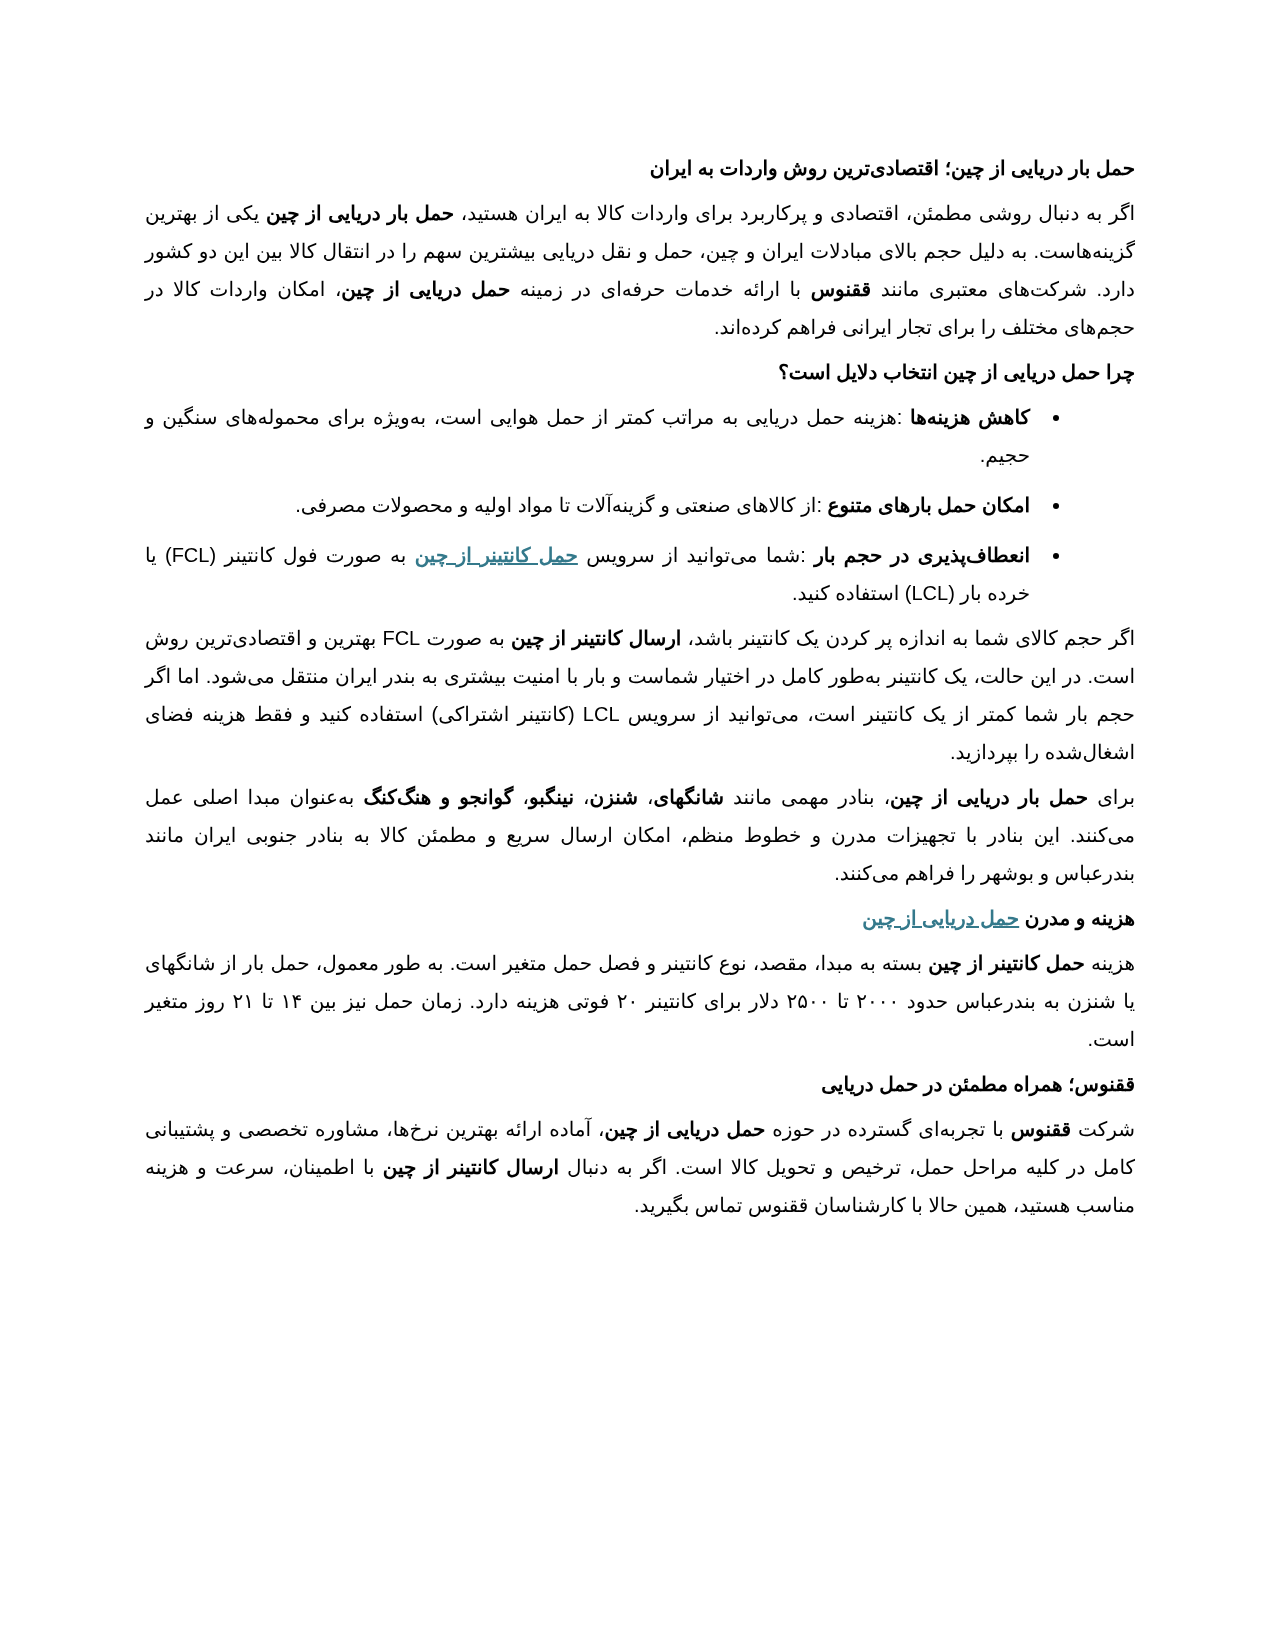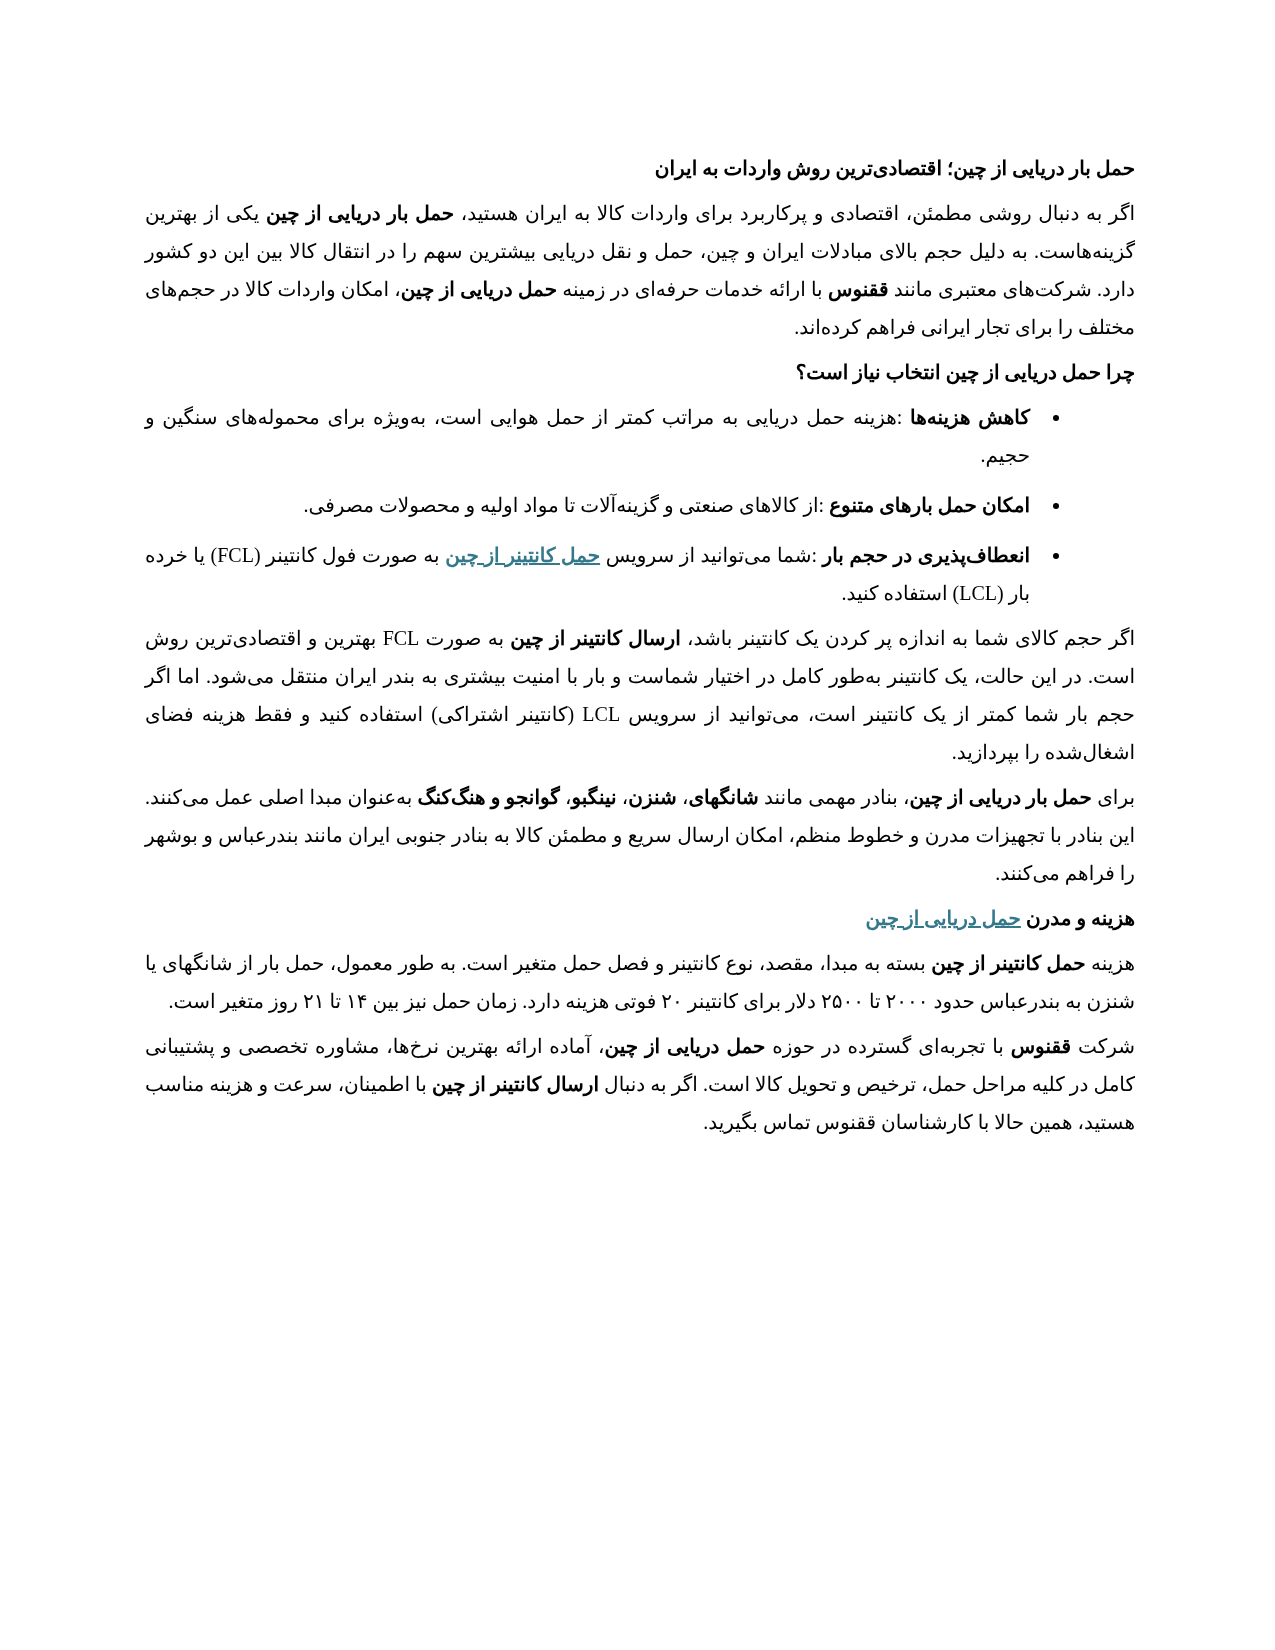--- a/index.html
+++ b/index.html
@@ -9,21 +9,21 @@
   }
   .page {
     position: relative;
     width: 1275px;
     height: 1650px;
     margin: 0 auto;
     background: #ffffff;
     box-sizing: border-box;
     padding: 147px 140px 40px 145px;
     direction: rtl;
-    font-family: Liberation Serif, serif;
+    font-family: Liberation Sans, sans-serif;
     font-size: 20px;
     line-height: 38px;
     color: #000000;
     overflow: hidden;
   }
   .para {
     margin: 0 0 7px 0;
     text-align: justify;
     text-justify: inter-word;
   }
@@ -56,25 +56,26 @@
     cursor: pointer;
   }
 </style>
 </head>
 <body>
 
 <div class="page" dir="rtl">
   <div class="doc">
       <div class="heading"><span class="bold">حمل بار دریایی از چین؛ اقتصادی‌ترین روش واردات به ایران</span></div>
       <p class="para"><span>اگر به دنبال روشی مطمئن، اقتصادی و پرکاربرد برای واردات کالا به ایران هستید، </span><span class="bold">حمل بار دریایی از چین</span><span> یکی از بهترین گزینه‌هاست. به دلیل حجم بالای مبادلات ایران و چین، حمل و نقل دریایی بیشترین سهم را در انتقال کالا بین این دو کشور دارد. شرکت‌های معتبری مانند </span><span class="bold">ققنوس</span><span> با ارائه خدمات حرفه‌ای در زمینه </span><span class="bold">حمل دریایی از چین</span><span>، امکان واردات کالا در حجم‌های مختلف را برای تجار ایرانی فراهم کرده‌اند.</span></p>
-      <div class="heading"><span class="bold">چرا حمل دریایی از چین انتخاب نیاز است؟</span></div>
+      <div class="heading"><span class="bold">چرا حمل دریایی از چین انتخاب دلایل است؟</span></div>
       <ul class="bullet-list">
         <li><span class="bold">کاهش هزینه‌ها</span><span> :هزینه حمل دریایی به مراتب کمتر از حمل هوایی است، به‌ویژه برای محموله‌های سنگین و حجیم.</span></li>
         <li><span class="bold">امکان حمل بارهای متنوع</span><span> :از کالاهای صنعتی و گزینه‌آلات تا مواد اولیه و محصولات مصرفی.</span></li>
         <li><span class="bold">انعطاف‌پذیری در حجم بار</span><span> :شما می‌توانید از سرویس </span><a class="doc-link bold">حمل کانتینر از چین</a><span> به صورت فول کانتینر (FCL) یا خرده بار (LCL) استفاده کنید.</span></li>
       </ul>
       <p class="para"><span>اگر حجم کالای شما به اندازه پر کردن یک کانتینر باشد، </span><span class="bold">ارسال کانتینر از چین</span><span> به صورت FCL بهترین و اقتصادی‌ترین روش است. در این حالت، یک کانتینر به‌طور کامل در اختیار شماست و بار با امنیت بیشتری به بندر ایران منتقل می‌شود. اما اگر حجم بار شما کمتر از یک کانتینر است، می‌توانید از سرویس LCL (کانتینر اشتراکی) استفاده کنید و فقط هزینه فضای اشغال‌شده را بپردازید.</span></p>
       <p class="para"><span>برای </span><span class="bold">حمل بار دریایی از چین</span><span>، بنادر مهمی مانند </span><span class="bold">شانگهای</span><span>، </span><span class="bold">شنزن</span><span>، </span><span class="bold">نینگبو</span><span>، </span><span class="bold">گوانجو و هنگ‌کنگ</span><span> به‌عنوان مبدا اصلی عمل می‌کنند. این بنادر با تجهیزات مدرن و خطوط منظم، امکان ارسال سریع و مطمئن کالا به بنادر جنوبی ایران مانند بندرعباس و بوشهر را فراهم می‌کنند.</span></p>
       <div class="heading"><span class="bold">هزینه و مدرن </span><a class="doc-link bold">حمل دریایی از چین</a></div>
       <p class="para"><span>هزینه </span><span class="bold">حمل کانتینر از چین</span><span> بسته به مبدا، مقصد، نوع کانتینر و فصل حمل متغیر است. به طور معمول، حمل بار از شانگهای یا شنزن به بندرعباس حدود ۲۰۰۰ تا ۲۵۰۰ دلار برای کانتینر ۲۰ فوتی هزینه دارد. زمان حمل نیز بین ۱۴ تا ۲۱ روز متغیر است.</span></p>
+      <div class="heading"><span class="bold">ققنوس؛ همراه مطمئن در حمل دریایی</span></div>
       <p class="para"><span>شرکت </span><span class="bold">ققنوس</span><span> با تجربه‌ای گسترده در حوزه </span><span class="bold">حمل دریایی از چین</span><span>، آماده ارائه بهترین نرخ‌ها، مشاوره تخصصی و پشتیبانی کامل در کلیه مراحل حمل، ترخیص و تحویل کالا است. اگر به دنبال </span><span class="bold">ارسال کانتینر از چین</span><span> با اطمینان، سرعت و هزینه مناسب هستید، همین حالا با کارشناسان ققنوس تماس بگیرید.</span></p>
     </div>
 </div>
 
 </body></html>

